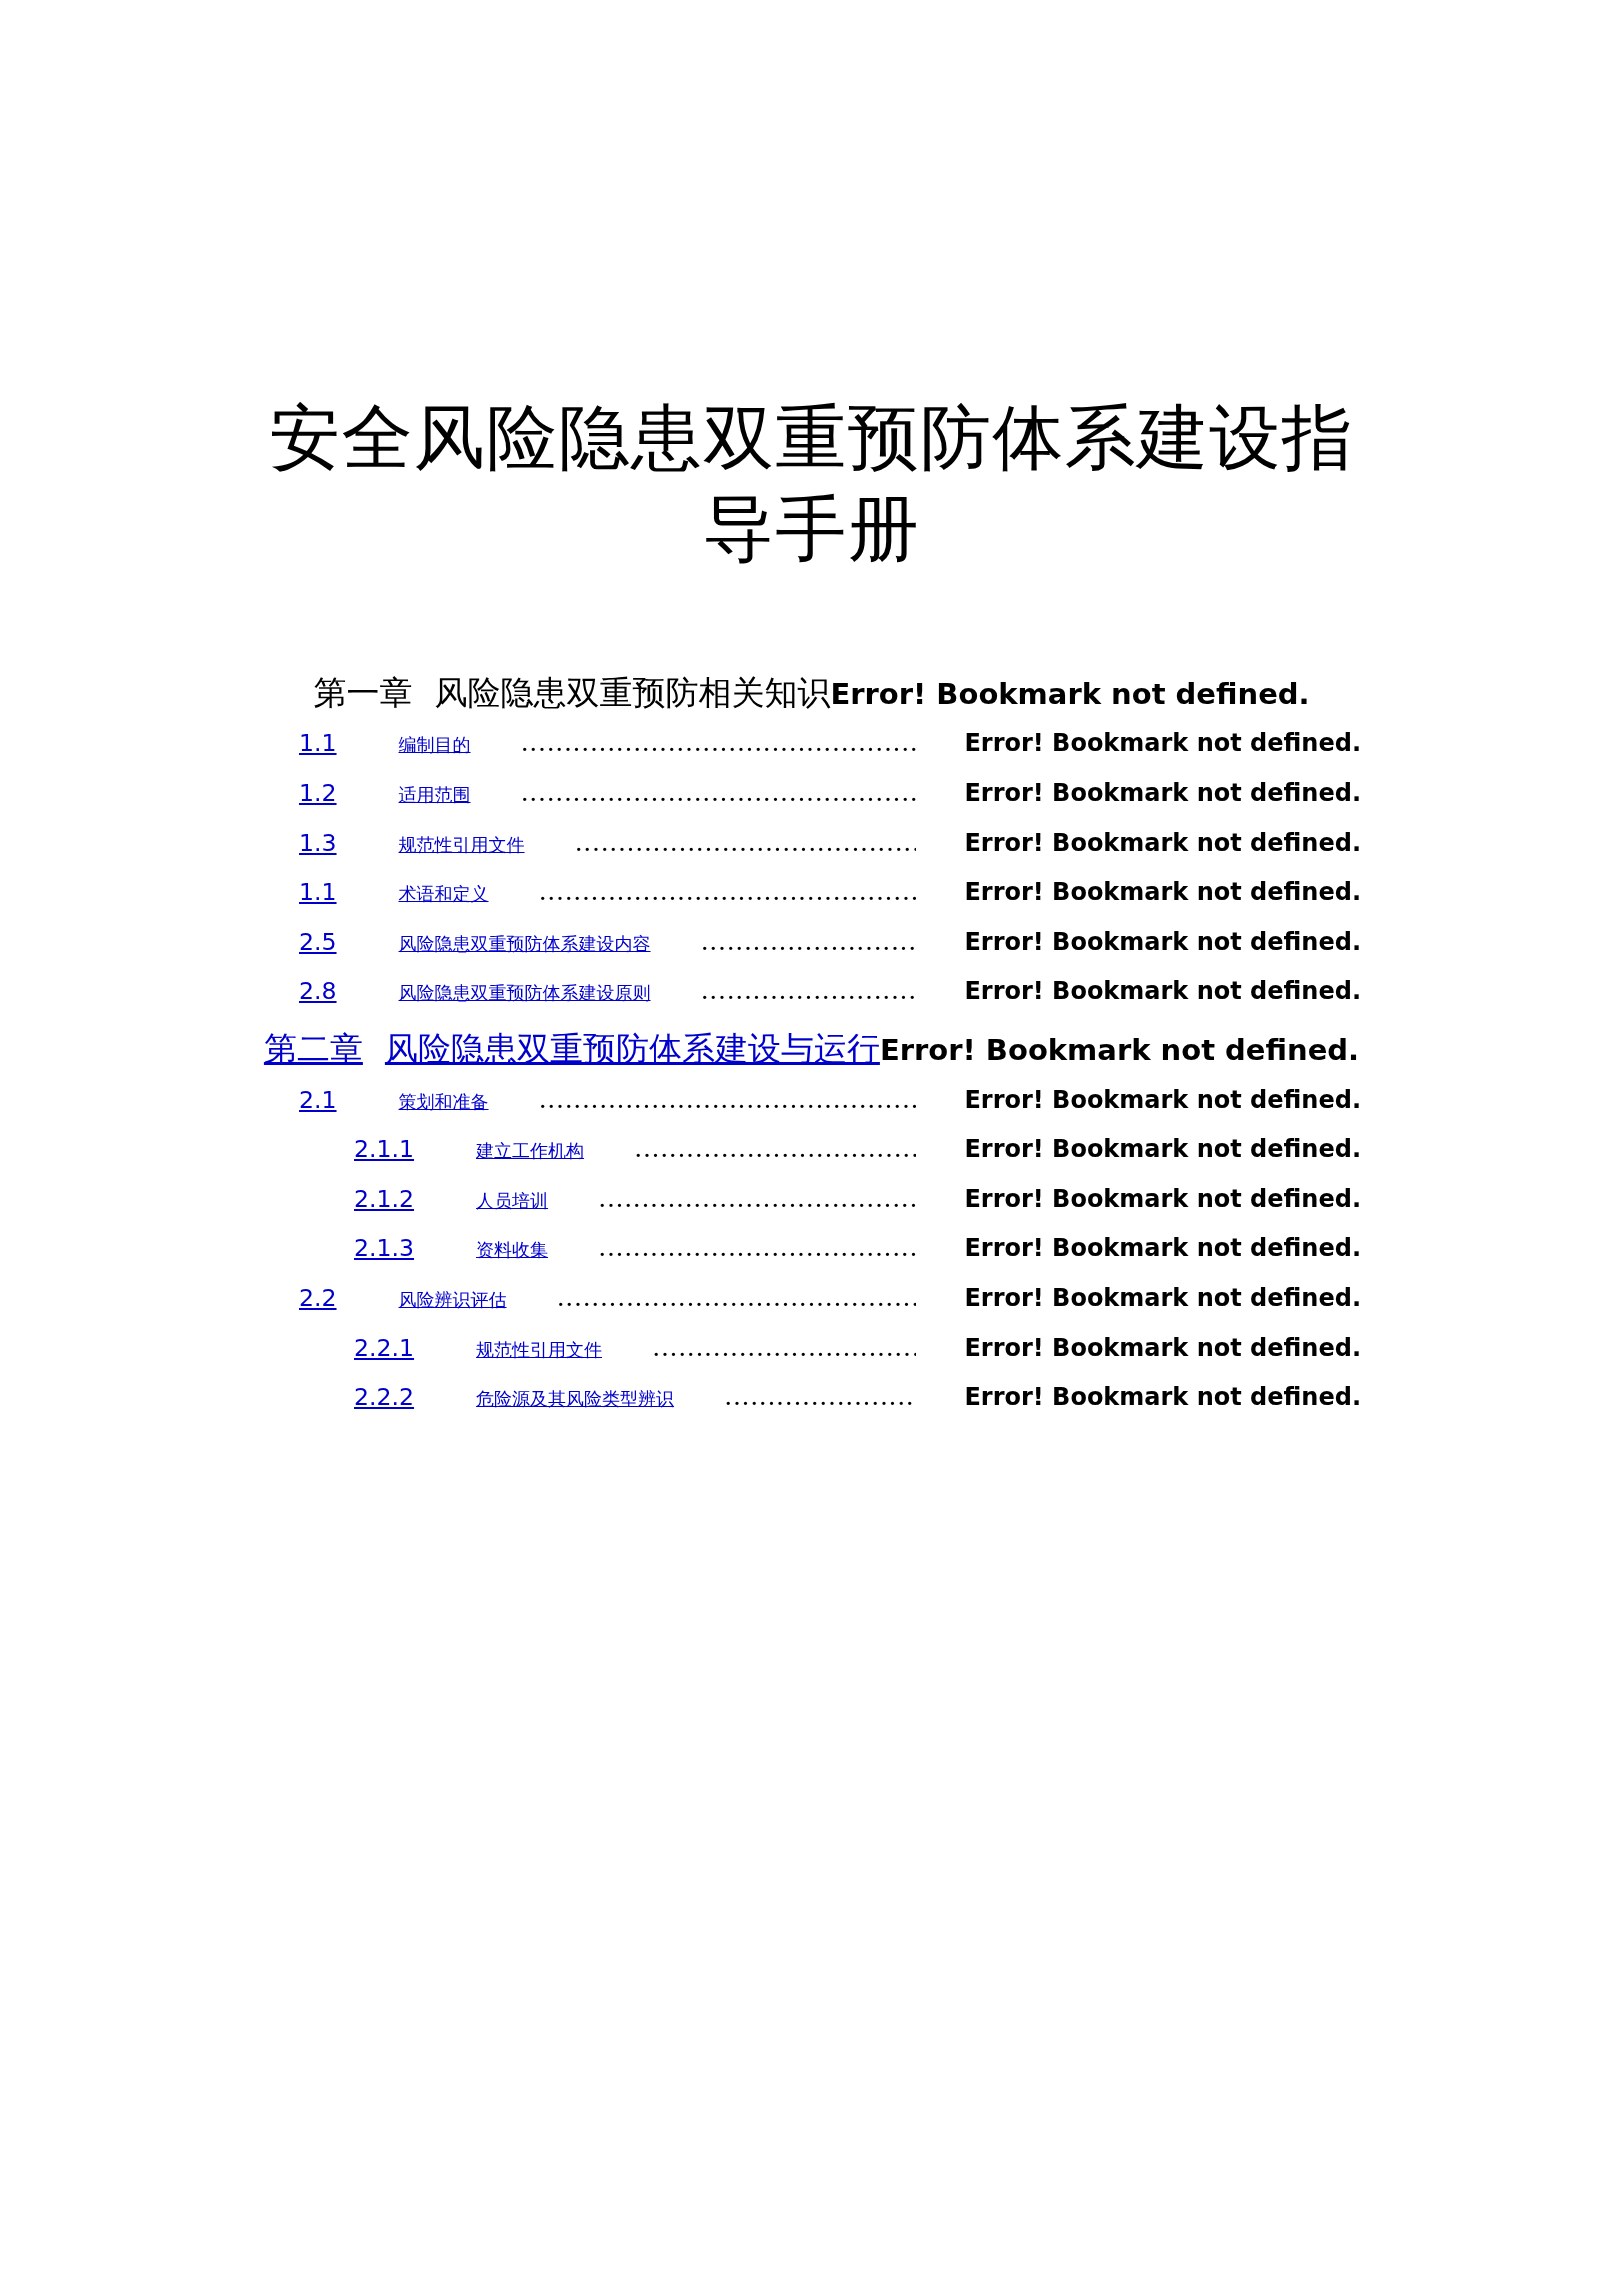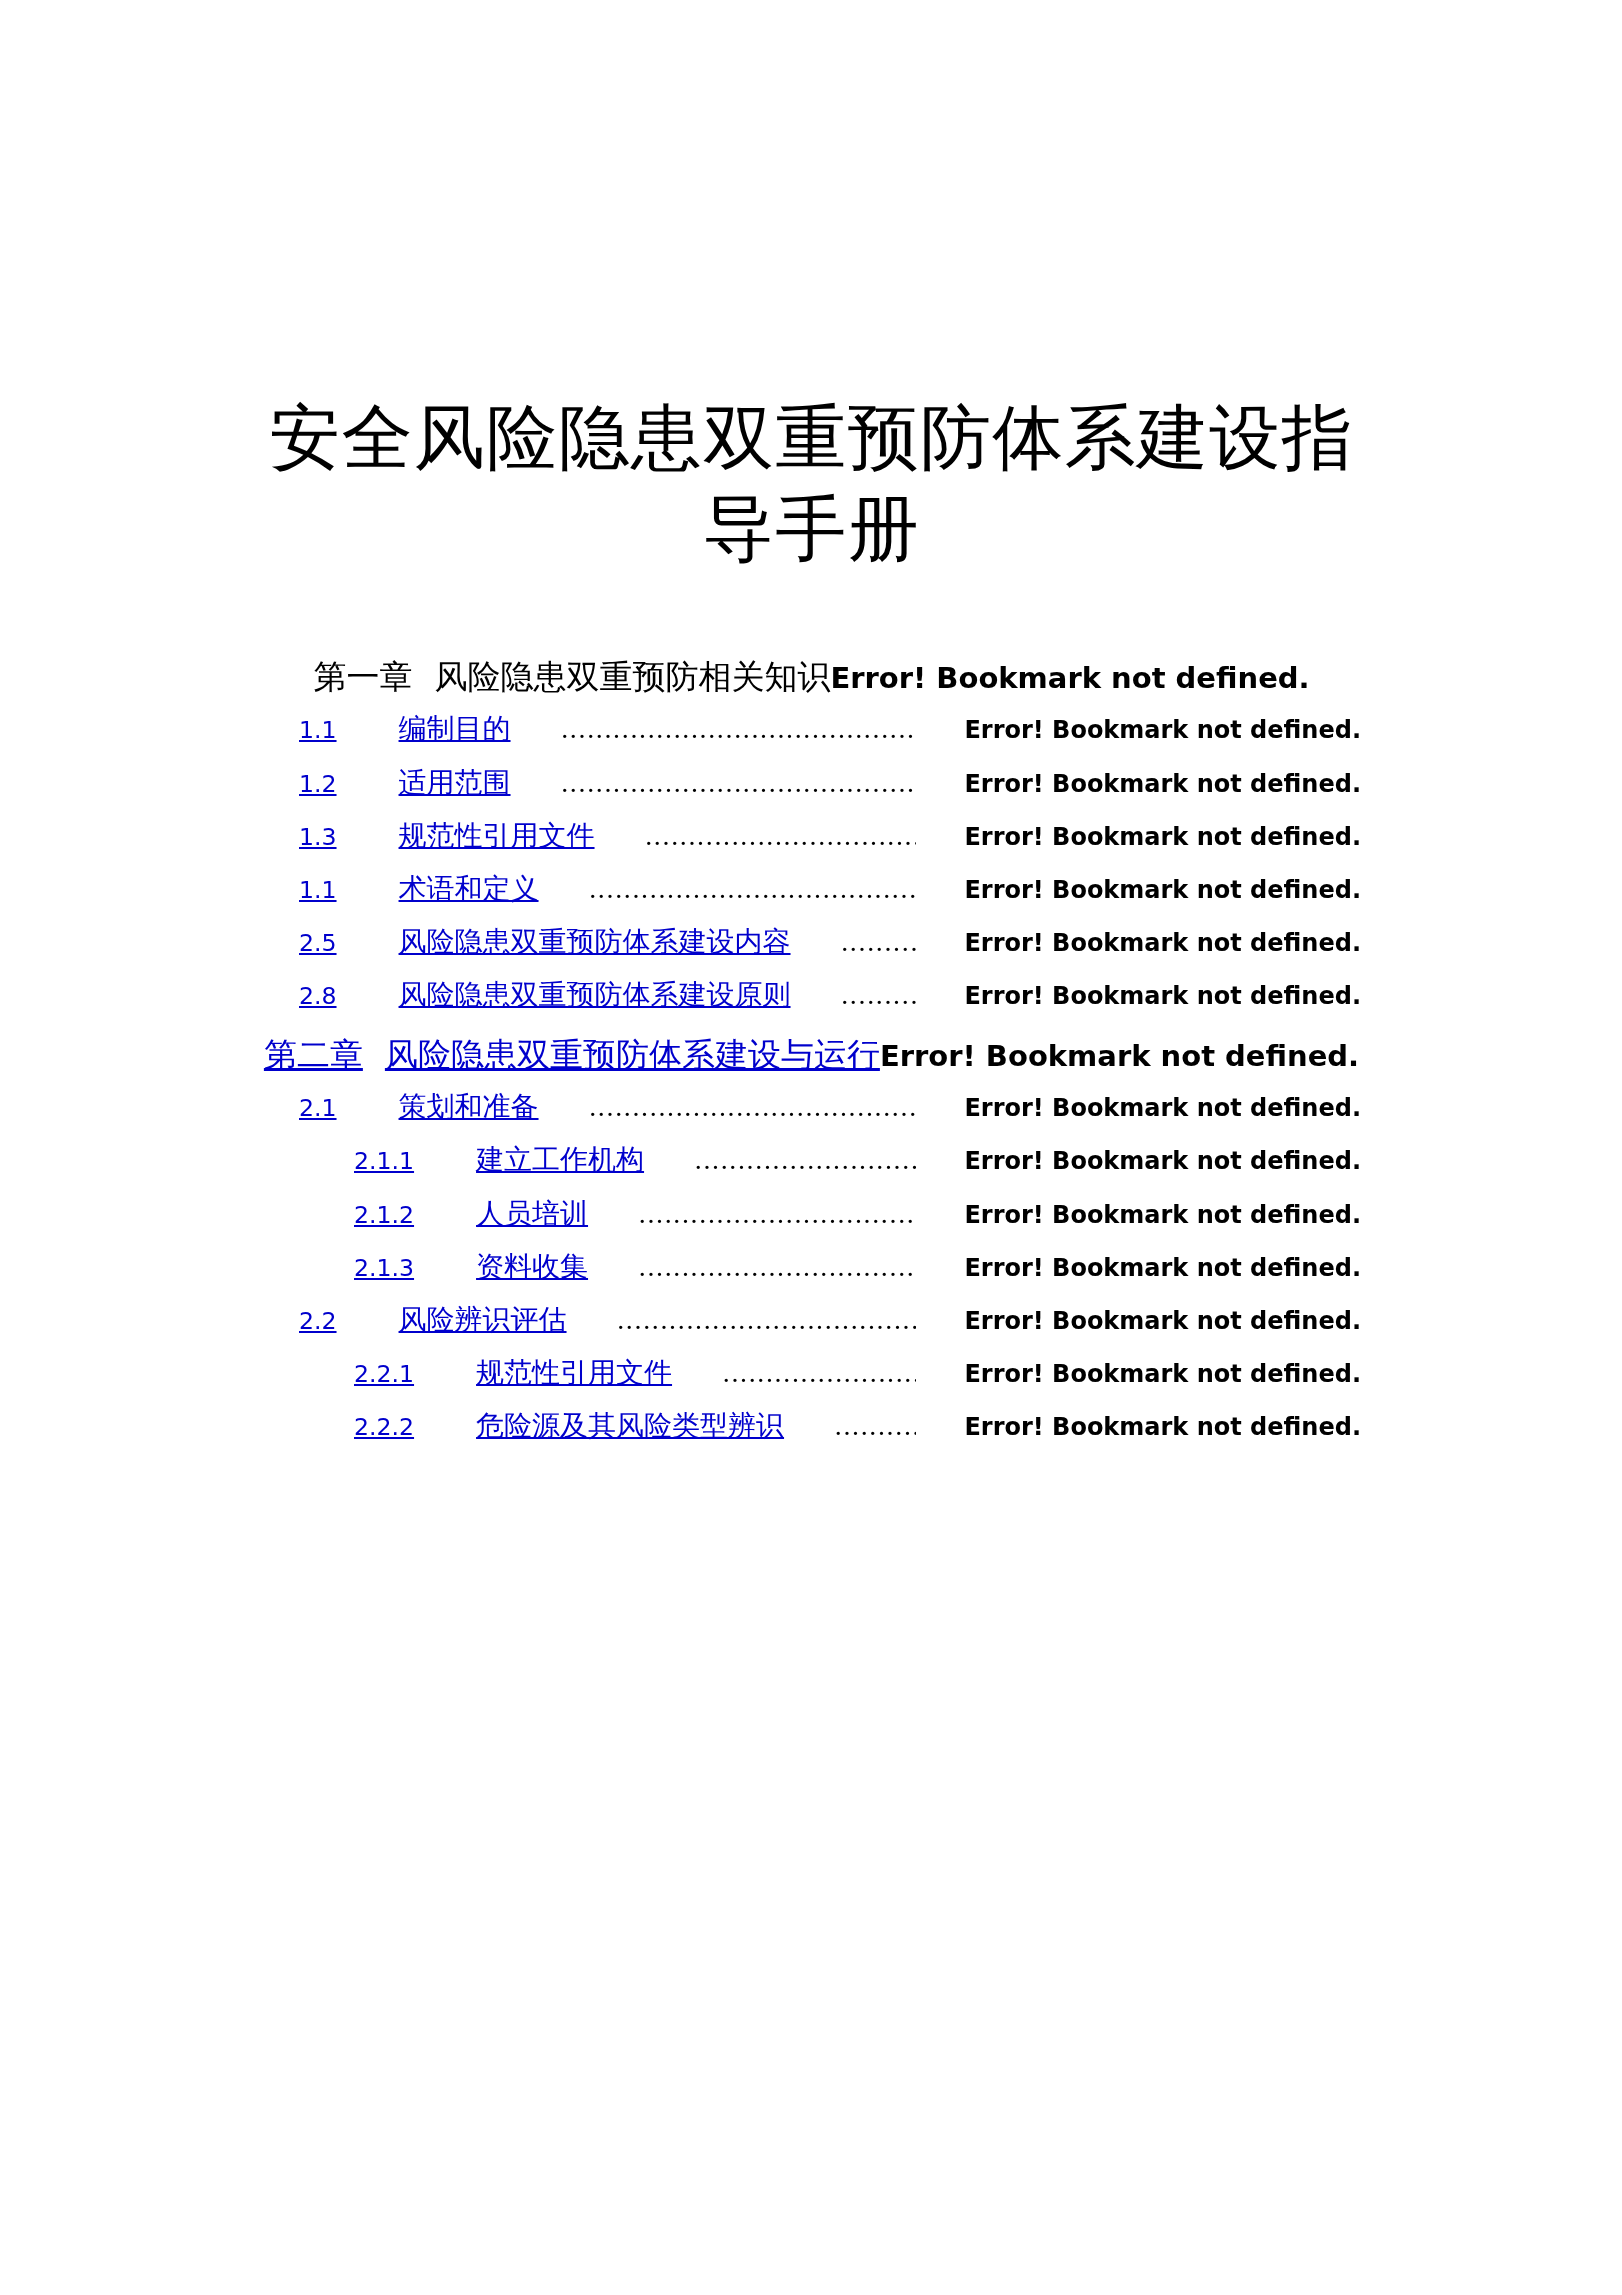--- a/index.html
+++ b/index.html
@@ -12,21 +12,21 @@
     height: 2295px;
     background: #ffffff;
     position: relative;
     box-sizing: border-box;
     padding: 0;
     font-family: "Liberation Serif", serif;
     overflow: hidden;
   }
   .doc-title {
     margin: 0;
-    padding: 0 236px;
+    padding: 16px 236px;
     padding-top: 393px;
     text-align: center;
     font-family: "DejaVu Sans", sans-serif;
     font-size: 71px;
     line-height: 1.28;
     font-weight: 400;
     color: #000000;
     letter-spacing: 1.3px;
   }
   .toc-heading {
@@ -86,21 +86,21 @@
     color: #0000cc;
     text-decoration: underline;
     font-family: "DejaVu Sans", sans-serif;
     font-size: 23.6px;
     flex: none;
   }
   .toc-row .label {
     color: #0000cc;
     text-decoration: underline;
     font-family: "DejaVu Serif", serif;
-    font-size: 28px;
+    font-size: 18px;
     margin-left: 17px;
     flex: none;
   }
   .toc-row .leader {
     flex: 1 1 auto;
     overflow: hidden;
     margin: 0 3.9px 0 5.2px;
     color: #000000;
     font-family: "DejaVu Serif", serif;
     font-size: 25px;

